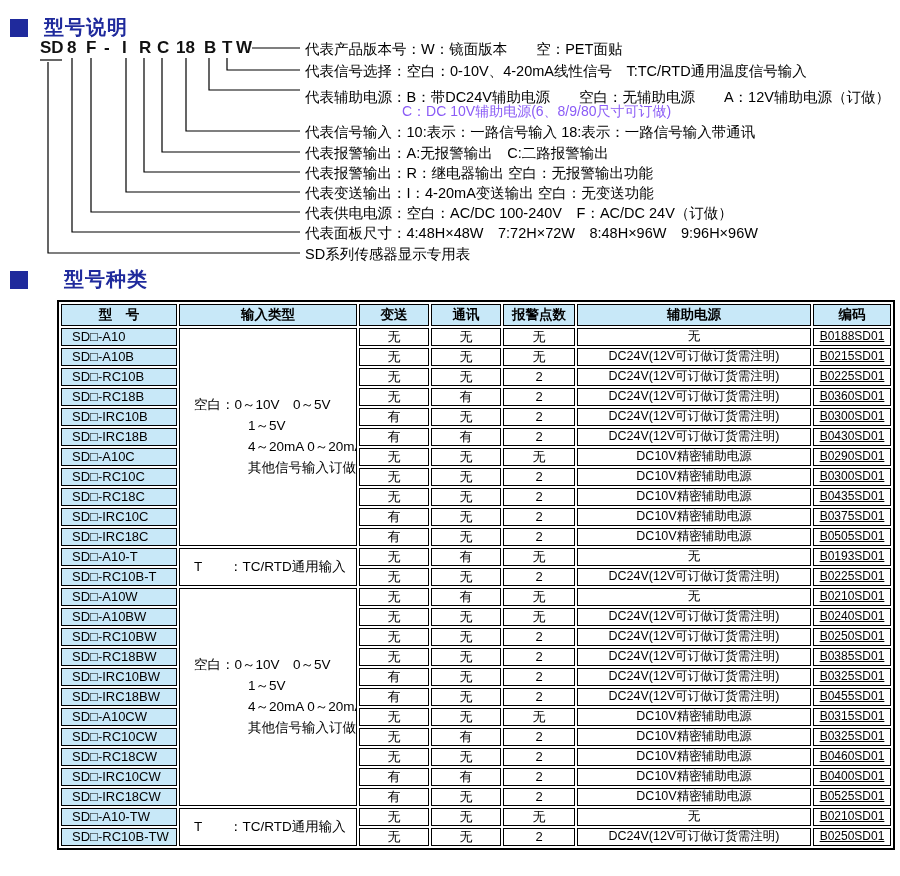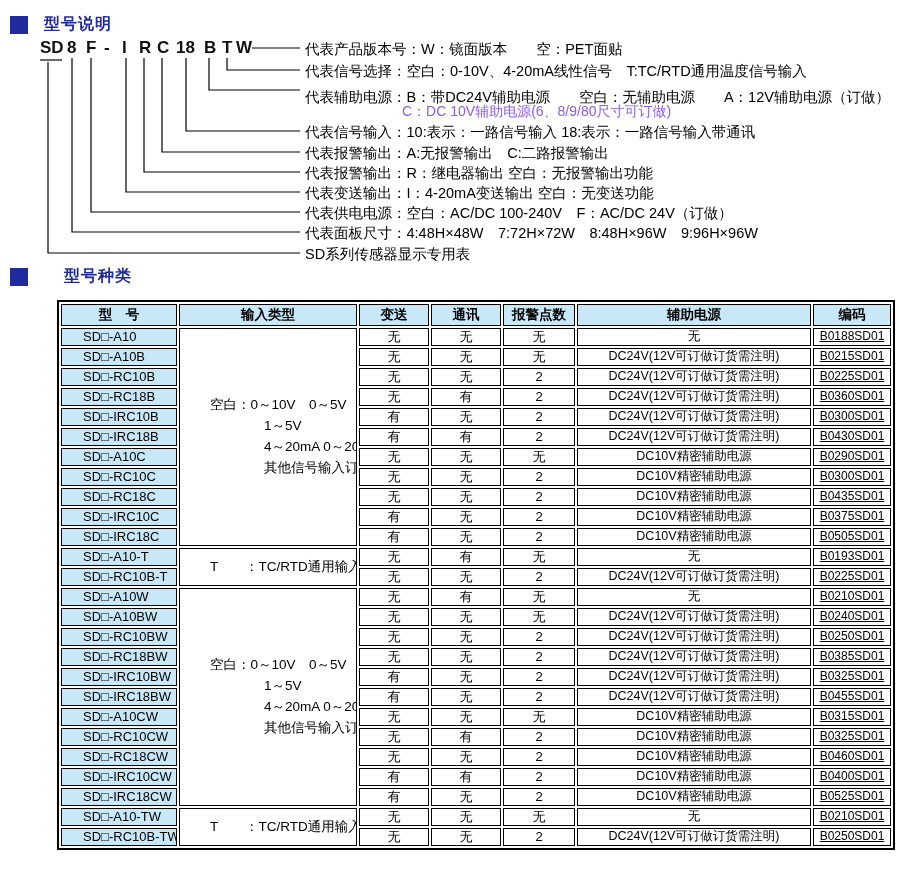--- a/index.html
+++ b/index.html
@@ -3,41 +3,41 @@
 <meta charset="utf-8">
 <style>
   html,body{margin:0;padding:0;}
   body{
     width:900px;height:876px;position:relative;background:#ffffff;
     font-family:"Liberation Sans","DejaVu Sans",sans-serif;color:#000;
     overflow:hidden;
   }
   .sec-head{position:absolute;left:10px;display:flex;align-items:center;gap:16px;}
   .sec-square{width:18px;height:18px;background:#1f2a9c;}
-  .sec-title{font-size:16px;font-weight:bold;color:#1f2a9c;letter-spacing:1px;text-align:center;}
+  .sec-title{font-size:20px;font-weight:bold;color:#1f2a9c;letter-spacing:1px;text-align:center;}
 
   
   .code-char{position:absolute;top:38px;font-size:17px;font-weight:bold;color:#111;
     font-family:"Liberation Sans",sans-serif;}
   .diag-line{position:absolute;left:305px;font-size:14.5px;white-space:nowrap;color:#000;}
   .diag-line2{position:absolute;left:402px;font-size:14px;white-space:nowrap;color:#8b5cf6;}
   svg.connectors{position:absolute;left:0;top:0;}
 
   
   .tbl-wrap{
     position:absolute;left:57px;top:300px;width:838px;
     border:2px solid #000;background:#fff;box-sizing:border-box;
   }
   table{border-collapse:separate;border-spacing:2px;width:100%;table-layout:fixed;}
   th,td{border:1px solid #000;box-sizing:border-box;padding:0 2px;
     font-size:13px;text-align:center;height:18px;line-height:1.1;overflow:hidden;
     background:#fff;}
   th{background:#c8e8f8;font-weight:bold;font-size:13.5px;height:22px;}
-  td.model{background:#c8e8f8;text-align:left;padding-left:21px;white-space:nowrap;}
-  td.input-cell{text-align:left;vertical-align:middle;padding-left:30px;font-size:13.5px;}
+  td.model{background:#c8e8f8;text-align:left;padding-left:10px;white-space:nowrap;}
+  td.input-cell{text-align:left;vertical-align:middle;padding-left:14px;font-size:13.5px;}
   td.input-cell .ln{white-space:nowrap;line-height:1.55;}
   td.input-cell .ind{margin-left:54px;}
   td.aux{font-size:12.5px;white-space:nowrap;}
   td.code{font-size:12px;white-space:nowrap;text-decoration:underline;}
 </style>
 </head>
 <body>
 
 <div class="sec-head" style="top:14px;">
   <div class="sec-square"></div>

